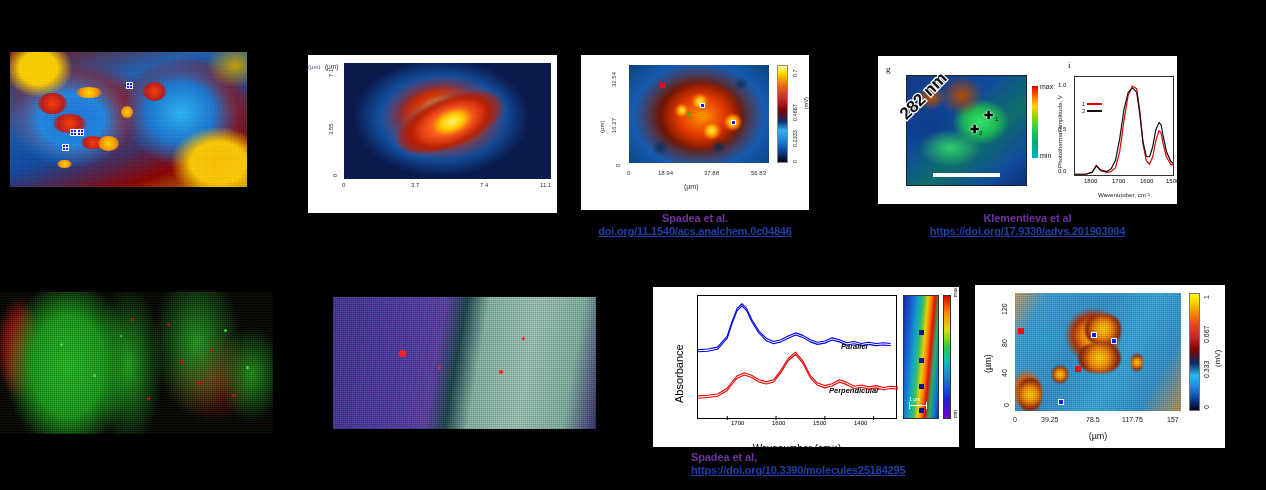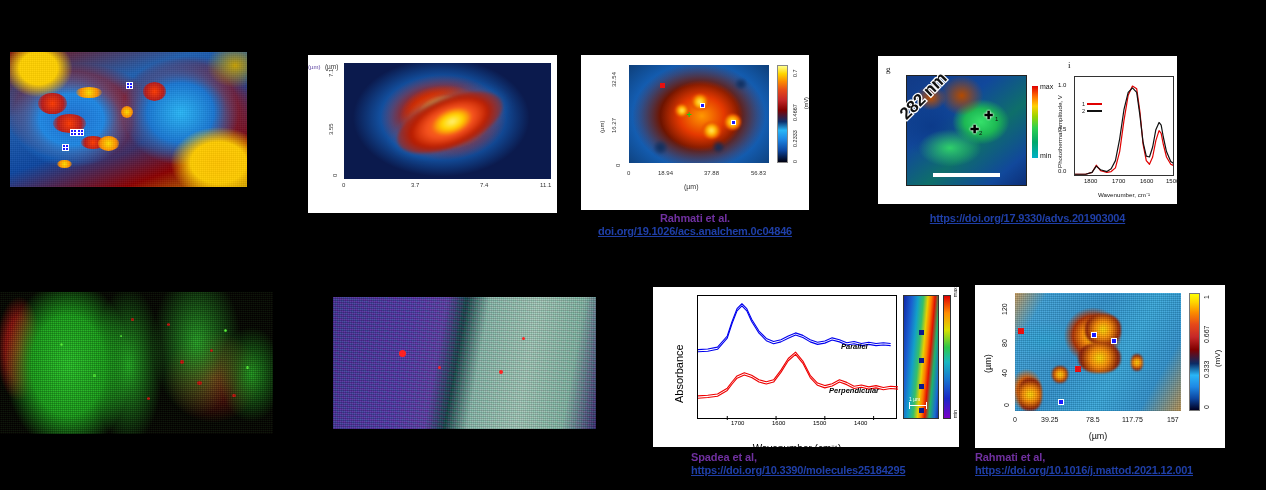--- a/index.html
+++ b/index.html
@@ -469,31 +469,28 @@
     <span class="p8-xlab">(µm)</span>
     <div class="cbar8"></div>
     <span class="p8-tv" style="left:228px;top:14px">1</span>
     <span class="p8-tv" style="left:228px;top:58px">0.667</span>
     <span class="p8-tv" style="left:228px;top:93px">0.333</span>
     <span class="p8-tv" style="left:228px;top:124px">0</span>
     <span class="p8-cunit">(mV)</span>
   </div>
 
   <div class="citation" style="left:581px;top:212px;width:228px">
-    <div class="cit-author">Rahmati et al.</div>
-    <a class="cit-link" href="#">doi.org/19.1026/acs.analchem.0c04846</a>
+    <div class="cit-author">Spadea et al.</div>
+    <a class="cit-link" href="#">doi.org/11.1540/acs.analchem.0c04846</a>
   </div>
 
   <div class="citation" style="left:878px;top:212px;width:299px">
+    <div class="cit-author">Klementieva et al</div>
     <a class="cit-link" href="#">https://doi.org/17.9330/advs.201903004</a>
   </div>
 
   <div class="citation" style="left:653px;top:451px;width:306px">
     <div class="cit-author" style="text-align:left;padding-left:38px">Spadea et al,</div>
     <a class="cit-link" href="#" style="text-align:left;padding-left:38px">https://doi.org/10.3390/molecules25184295</a>
   </div>
 
-  <div class="citation" style="left:975px;top:451px;width:290px">
-    <div class="cit-author" style="text-align:left">Rahmati et al,</div>
-    <a class="cit-link" href="#" style="text-align:left">https://doi.org/10.1016/j.mattod.2021.12.001</a>
-  </div>
 
 </div>
 
 </body></html>

